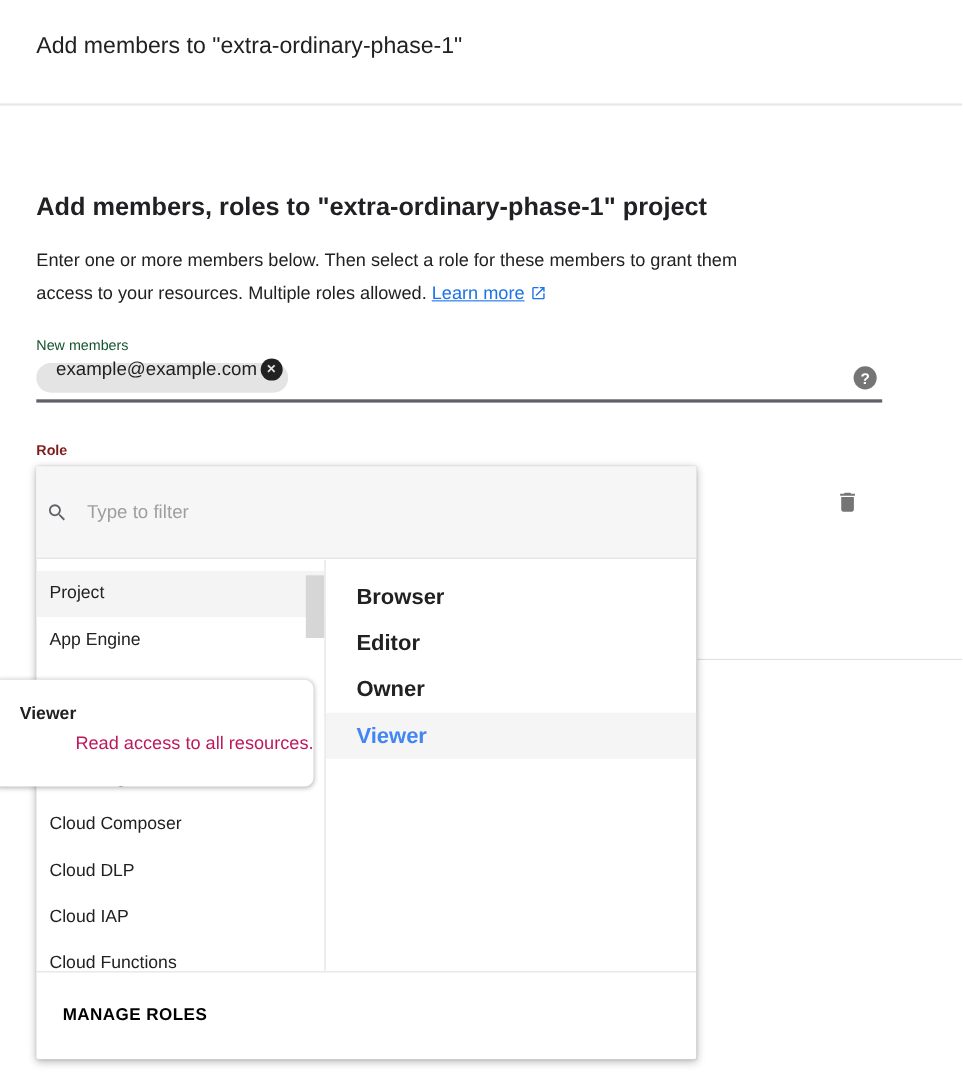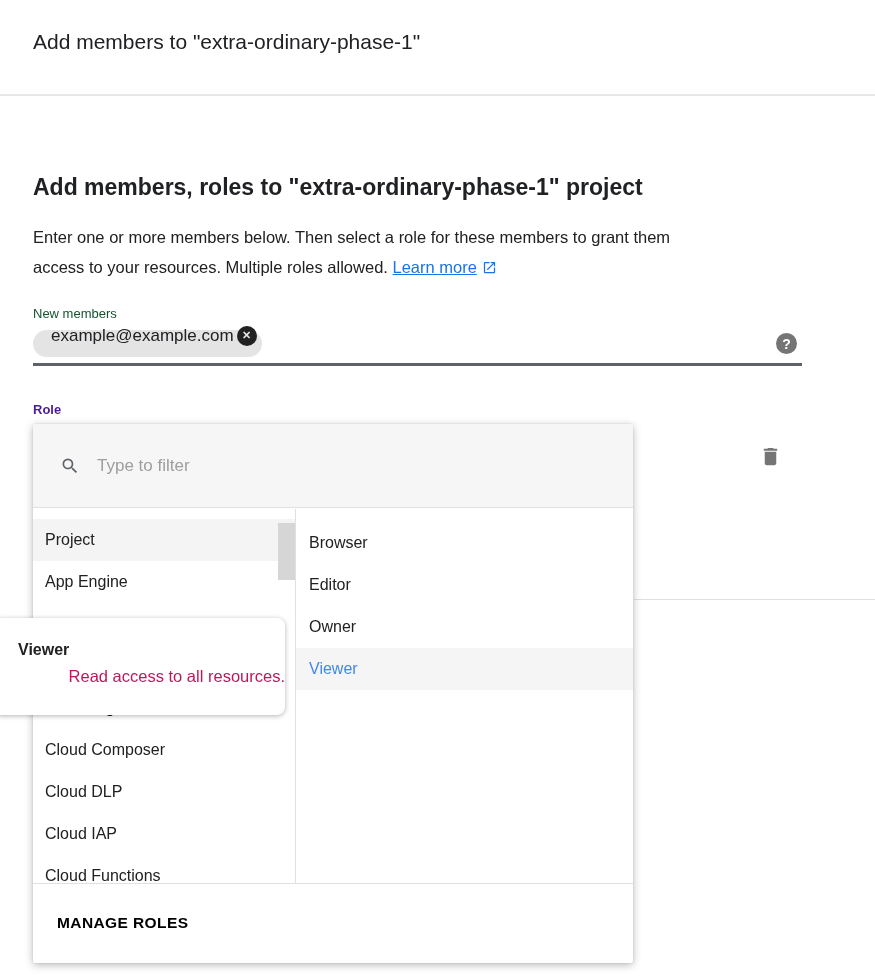--- a/index.html
+++ b/index.html
@@ -65,21 +65,21 @@
     font-size: 14px; font-weight: 700;
     display: flex; align-items: center; justify-content: center;
     cursor: pointer;
   }
   .member-underline {
     position: absolute; left: 33px; top: 363px; width: 769px; height: 3px;
     background: #5f6368;
   }
   .role-label {
     position: absolute; left: 33px; top: 402px;
-    font-size: 13px; font-weight: 700; color: #4c1d95;
+    font-size: 13px; font-weight: 700; color: #7f1d1d;
   }
 
   
   .page-divider {
     position: absolute; left: 634px; top: 599px; width: 241px; height: 1px;
     background: #e0e0e0;
   }
 
   .trash-button {
     position: absolute; left: 754px; top: 440px; width: 32px; height: 32px;
@@ -90,21 +90,21 @@
   
   .panel {
     position: absolute; left: 33px; top: 424px; width: 600px; height: 539px;
     background: #ffffff; border-radius: 2px;
     box-shadow: 0 2px 8px rgba(0,0,0,0.28), 0 0 2px rgba(0,0,0,0.12);
     z-index: 10;
   }
   .filter {
     position: absolute; left: 0; top: 0; width: 600px; height: 84px;
     background: #f6f6f6; border-bottom: 1px solid #e0e0e0;
-    display: flex; align-items: center; padding-left: 27px;
+    display: flex; align-items: center; padding-left: 9px;
   }
   .filter input {
     border: none; outline: none; background: transparent;
     margin-left: 17px; font-size: 17px; width: 450px;
     font-family: "Liberation Sans", sans-serif; color: #212121;
   }
   .filter input::placeholder { color: #9e9e9e; }
   .picker-body {
     position: absolute; left: 0; top: 85px; width: 600px; height: 374px;
     display: flex; overflow: hidden;
@@ -117,22 +117,22 @@
     height: 42px; line-height: 42px; padding-left: 12px;
     font-size: 16px; color: #212121; cursor: pointer; white-space: nowrap;
   }
   .cat-row.selected { background: #f4f4f4; }
   .scroll-thumb {
     position: absolute; left: 245px; top: 14px; width: 17px; height: 57px;
     background: #d6d6d6; cursor: pointer;
   }
   .role-col { flex: 1; padding-top: 13px; }
   .role-row {
-    height: 42px; line-height: 42px; padding-left: 13px;
-    font-size: 16px; color: #212121; cursor: pointer;
+    height: 42px; line-height: 42px; padding-left: 28px;
+    font-size: 20px; color: #212121; cursor: pointer; font-weight: bold;
   }
   .role-row.selected { background: #f5f5f5; color: #4285f4; }
   .picker-footer {
     position: absolute; left: 0; top: 459px; width: 600px; height: 79px;
     border-top: 1px solid #e0e0e0;
     display: flex; align-items: center; padding-left: 24px;
   }
   .manage-roles {
     background: none; border: none; cursor: pointer;
     font-family: "Liberation Sans", sans-serif;

